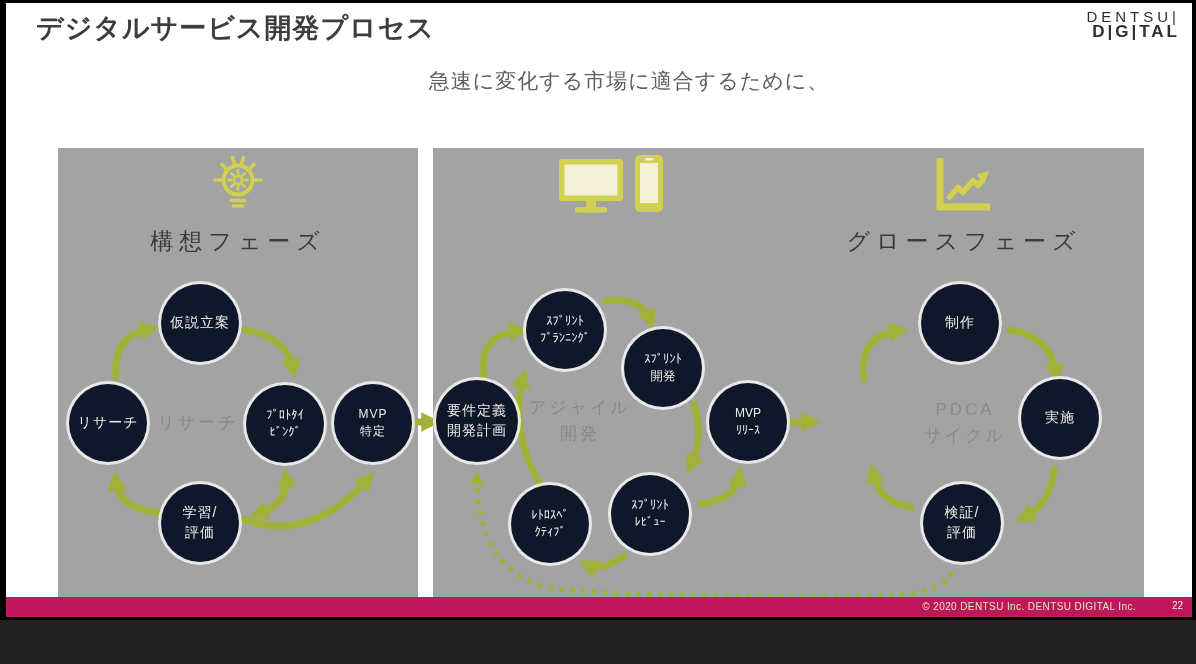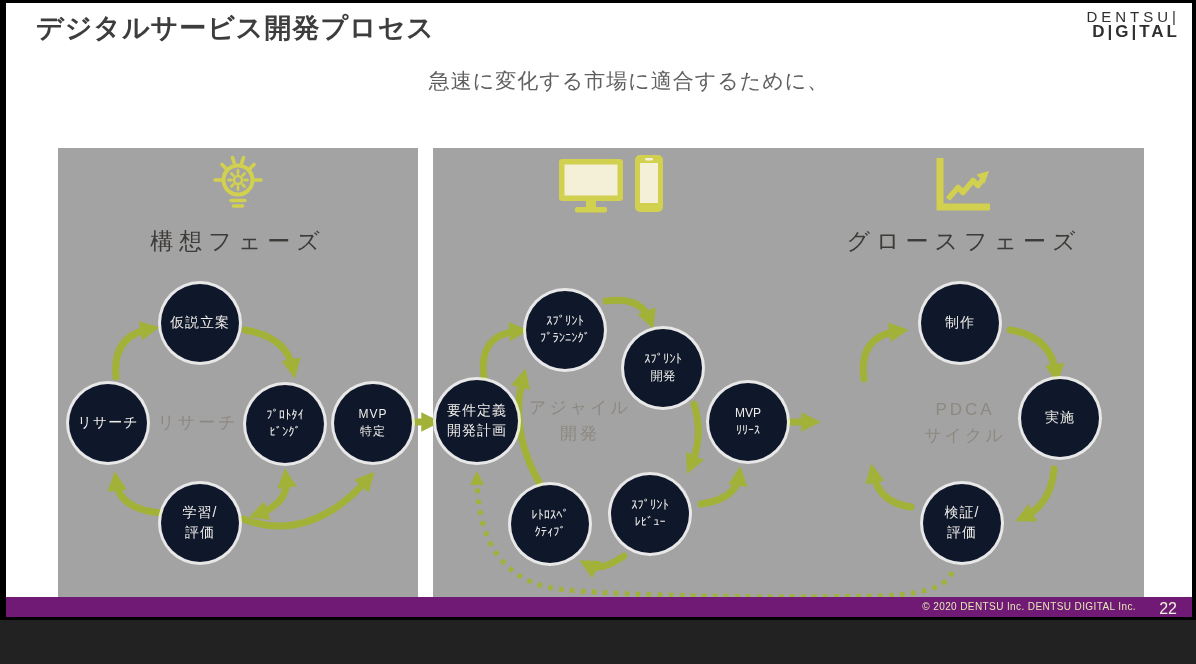--- a/index.html
+++ b/index.html
@@ -53,27 +53,27 @@
   .node.hw { font-size:12.5px; letter-spacing:0; }
   .node.mvp { font-size:12px; }
   .center-label {
     position:absolute; transform:translate(-50%,-50%); z-index:3;
     color:#8d8880; font-size:17px; letter-spacing:3px; text-align:center;
     white-space:pre-line; line-height:1.5;
   }
 
   .footer {
     position:absolute; left:0; bottom:3px; width:100%; height:20px;
-    background:#701a75; z-index:4;
+    background:#be185d; z-index:4;
   }
   .footer-copy {
     position:absolute; right:60px; top:4px; font-size:10px; color:#e4eab5; letter-spacing:.4px;
   }
   .footer-page {
-    position:absolute; right:19px; top:3px; font-size:16px; color:#eff3d9;margin-left:20px;
+    position:absolute; right:13px; top:3px; font-size:10px; color:#eff3d9;margin-left:20px;
   }
 </style>
 </head>
 <body>
 
 <div class="slide">
 
   <div class="page-title">デジタルサービス開発プロセス</div>
 
   <div class="logo">

